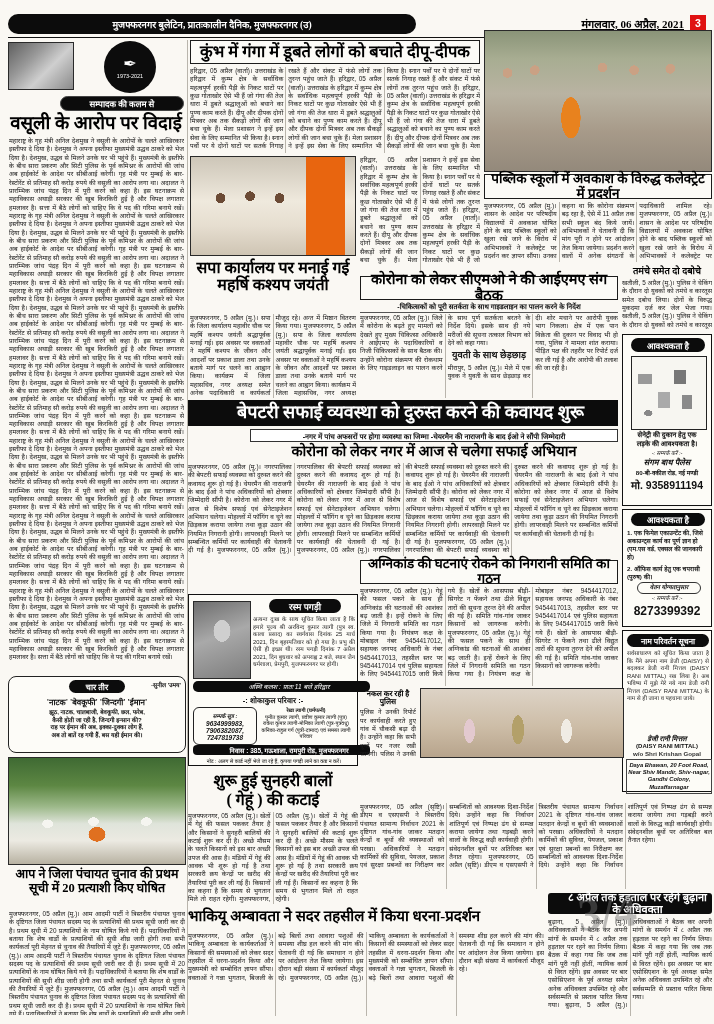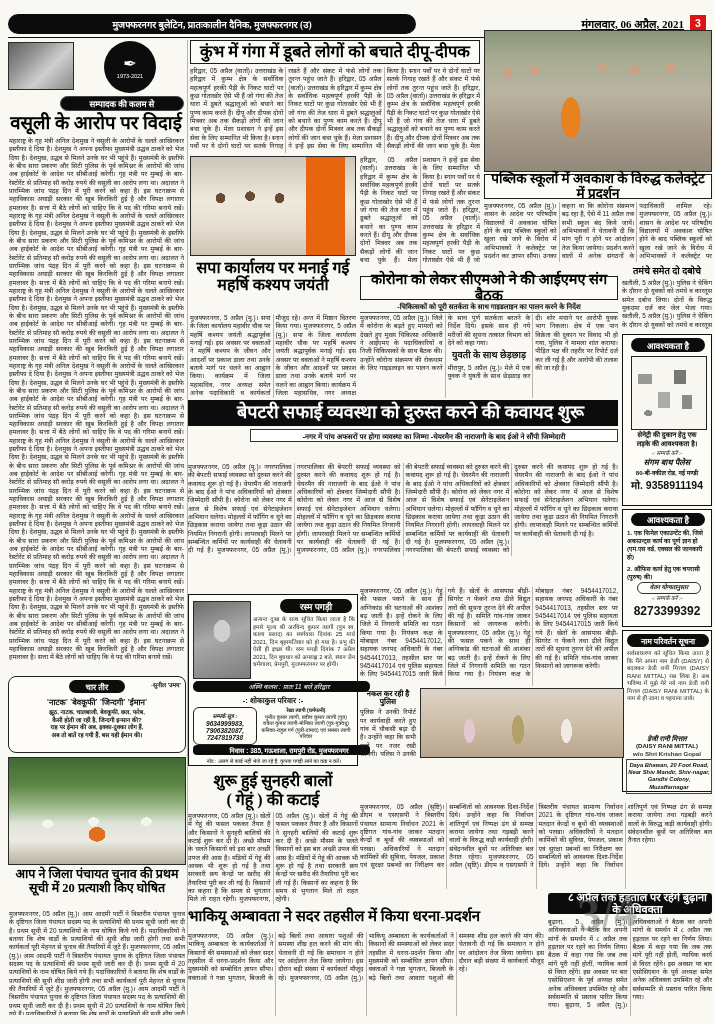--- a/index.html
+++ b/index.html
@@ -124,29 +124,33 @@
     <div class="inset-head">युवती के साथ छेड़छाड़</div>
     <span>मीरापुर, 5 अप्रैल (मु.)। मेले में एक युवक ने युवती के साथ छेड़छाड़ कर दी। शोर मचाने पर आरोपी युवक भाग निकला। क्षेत्र में एक पान विक्रेता की दुकान पर विवाद भी हो गया, पुलिस ने मामला शांत कराया। पीड़ित पक्ष की तहरीर पर रिपोर्ट दर्ज कर ली गई है और आरोपी की तलाश की जा रही है।</span>
   </div>
 
   <div class="abs banner hd" style="left:188px;top:400px;width:430px;height:26px;font-size:18px;">
     <span style="color:#fff;">बेपटरी सफाई व्यवस्था को दुरुस्त करने की कवायद शुरू</span>
   </div>
   <div class="abs subhead" style="left:250px;top:429px;width:368px;height:13px;">
     <span>-नगर में पांच अफसरों पर होगा व्यवस्था का जिम्मा  -चेयरमैन की नाराजगी के बाद ईओ ने सौंपी जिम्मेदारी</span>
   </div>
+  <div class="abs hd" style="left:250px;top:444px;width:368px;font-size:14.5px;text-align:center;">कोरोना को लेकर नगर में आज से चलेगा सफाई अभियान</div>
   <div class="abs body c4" style="left:188px;top:463px;width:430px;height:93px;">मुजफ्फरनगर, 05 अप्रैल (मु.)। नगरपालिका की बेपटरी सफाई व्यवस्था को दुरुस्त करने की कवायद शुरू हो गई है। चेयरमैन की नाराजगी के बाद ईओ ने पांच अधिकारियों को क्षेत्रवार जिम्मेदारी सौंपी है। कोरोना को लेकर नगर में आज से विशेष सफाई एवं सेनेटाइजेशन अभियान चलेगा। मोहल्लों में फॉगिंग व चूने का छिड़काव कराया जायेगा तथा कूड़ा उठान की नियमित निगरानी होगी। लापरवाही मिलने पर सम्बन्धित कर्मियों पर कार्यवाही की चेतावनी दी गई है। मुजफ्फरनगर, 05 अप्रैल (मु.)। नगरपालिका की बेपटरी सफाई व्यवस्था को दुरुस्त करने की कवायद शुरू हो गई है। चेयरमैन की नाराजगी के बाद ईओ ने पांच अधिकारियों को क्षेत्रवार जिम्मेदारी सौंपी है। कोरोना को लेकर नगर में आज से विशेष सफाई एवं सेनेटाइजेशन अभियान चलेगा। मोहल्लों में फॉगिंग व चूने का छिड़काव कराया जायेगा तथा कूड़ा उठान की नियमित निगरानी होगी। लापरवाही मिलने पर सम्बन्धित कर्मियों पर कार्यवाही की चेतावनी दी गई है। मुजफ्फरनगर, 05 अप्रैल (मु.)। नगरपालिका की बेपटरी सफाई व्यवस्था को दुरुस्त करने की कवायद शुरू हो गई है। चेयरमैन की नाराजगी के बाद ईओ ने पांच अधिकारियों को क्षेत्रवार जिम्मेदारी सौंपी है। कोरोना को लेकर नगर में आज से विशेष सफाई एवं सेनेटाइजेशन अभियान चलेगा। मोहल्लों में फॉगिंग व चूने का छिड़काव कराया जायेगा तथा कूड़ा उठान की नियमित निगरानी होगी। लापरवाही मिलने पर सम्बन्धित कर्मियों पर कार्यवाही की चेतावनी दी गई है। मुजफ्फरनगर, 05 अप्रैल (मु.)। नगरपालिका की बेपटरी सफाई व्यवस्था को दुरुस्त करने की कवायद शुरू हो गई है। चेयरमैन की नाराजगी के बाद ईओ ने पांच अधिकारियों को क्षेत्रवार जिम्मेदारी सौंपी है। कोरोना को लेकर नगर में आज से विशेष सफाई एवं सेनेटाइजेशन अभियान चलेगा। मोहल्लों में फॉगिंग व चूने का छिड़काव कराया जायेगा तथा कूड़ा उठान की नियमित निगरानी होगी। लापरवाही मिलने पर सम्बन्धित कर्मियों पर कार्यवाही की चेतावनी दी गई है।</div>
 
+  <div class="abs boxed hd" style="left:360px;top:560px;width:258px;height:24px;font-size:13.5px;">
+    <span>अग्निकांड की घटनाएं रोकने को निगरानी समिति का गठन</span>
+  </div>
   <div class="abs body c3" style="left:360px;top:587px;width:258px;height:99px;">मुजफ्फरनगर, 05 अप्रैल (मु.)। गेहूं की फसल पकने के साथ ही अग्निकांड की घटनाओं की आशंका बढ़ जाती है। इन्हें रोकने के लिए जिले में निगरानी समिति का गठन किया गया है। नियंत्रण कक्ष के मोबाइल नंबर 9454417012, सहायक जनपद अधिकारी के नंबर 9454417013, तहसील स्तर पर 9454417014 एवं पुलिस सहायता के लिए 9454417015 जारी किये गये हैं। खेतों के आसपास बीड़ी-सिगरेट न फेंकने तथा ढीले विद्युत तारों की सूचना तुरन्त देने की अपील की गई है। समिति गांव-गांव जाकर किसानों को जागरूक करेगी। मुजफ्फरनगर, 05 अप्रैल (मु.)। गेहूं की फसल पकने के साथ ही अग्निकांड की घटनाओं की आशंका बढ़ जाती है। इन्हें रोकने के लिए जिले में निगरानी समिति का गठन किया गया है। नियंत्रण कक्ष के मोबाइल नंबर 9454417012, सहायक जनपद अधिकारी के नंबर 9454417013, तहसील स्तर पर 9454417014 एवं पुलिस सहायता के लिए 9454417015 जारी किये गये हैं। खेतों के आसपास बीड़ी-सिगरेट न फेंकने तथा ढीले विद्युत तारों की सूचना तुरन्त देने की अपील की गई है। समिति गांव-गांव जाकर किसानों को जागरूक करेगी।</div>
 
   <div class="abs" style="left:188px;top:594px;width:170px;height:172px;border:1.8px solid #111;background:#fdfcf7;">
     <div class="photo" style="position:absolute;left:4px;top:6px;width:56px;height:76px;filter:grayscale(1);
                 background:radial-gradient(14px 18px at 50% 38%, #cfcfcf 0 60%, transparent 61%),
                 linear-gradient(160deg,#6e6e6e 0%,#a9a9a9 45%,#7d7d7d 100%);"></div>
-    <div class="pill" style="position:absolute;left:91px;top:4px;width:72px;height:14px;font-size:9px;">
+    <div class="pill" style="position:absolute;left:80px;top:4px;width:72px;height:14px;font-size:9px;">
       <span>रस्म पगड़ी</span>
     </div>
     <div class="body" style="position:absolute;left:64px;top:21px;width:102px;height:62px;font-size:5.8px;">अत्यन्त दुःख के साथ सूचित किया जाता है कि हमारे पूज्य श्री अरविन्द कुमार त्यागी (पुत्र स्व. काला प्रसाद) का स्वर्गवास दिनांक 25 मार्च 2021, दिन बृहस्पतिवार को हो गया है। प्रभु की ऐसी ही इच्छा थी। रस्म पगड़ी दिनांक 7 अप्रैल 2021, दिन बुधवार को अपराह्न 2 बजे, स्थान जैन धर्मशाला, प्रेमपुरी, मुजफ्फरनगर पर होगी।</div>
     <div class="banner" style="position:absolute;left:4px;top:86px;width:162px;height:11px;font-size:6.5px;font-style:italic;border-radius:5px;">
       <span style="color:#fff;">अस्थि कलश : प्रातः 11 बजे हरिद्वार</span>
     </div>
     <div style="position:absolute;left:0;top:100px;width:100%;text-align:center;font-weight:bold;font-size:7.5px;">-: शोकाकुल परिवार :-</div>
     <div style="position:absolute;left:4px;top:112px;width:62px;height:36px;border:1.2px solid #222;border-radius:6px;
                 display:flex;flex-direction:column;align-items:center;justify-content:center;">
       <span style="font-size:5.5px;font-style:italic;font-weight:bold;">सम्पर्क सूत्र :</span>

